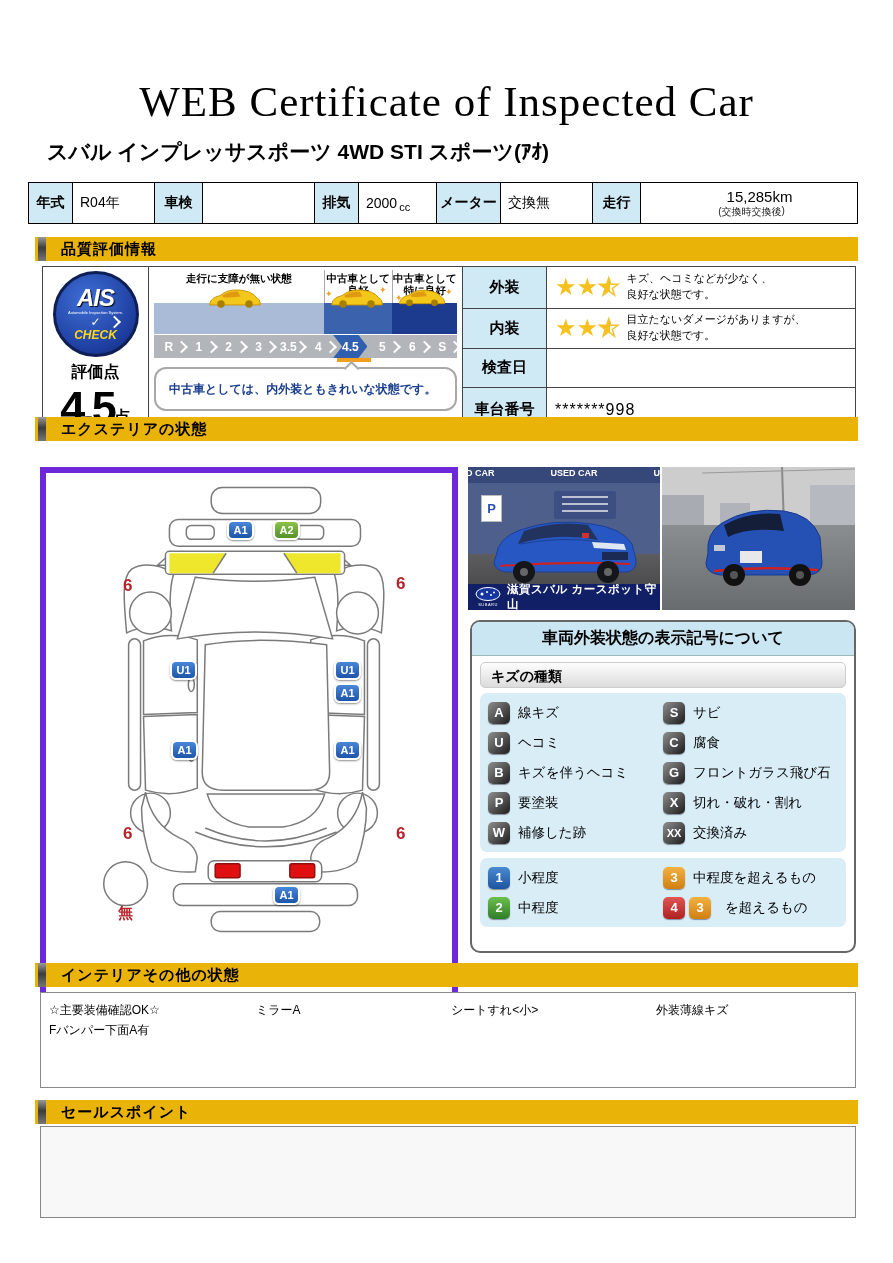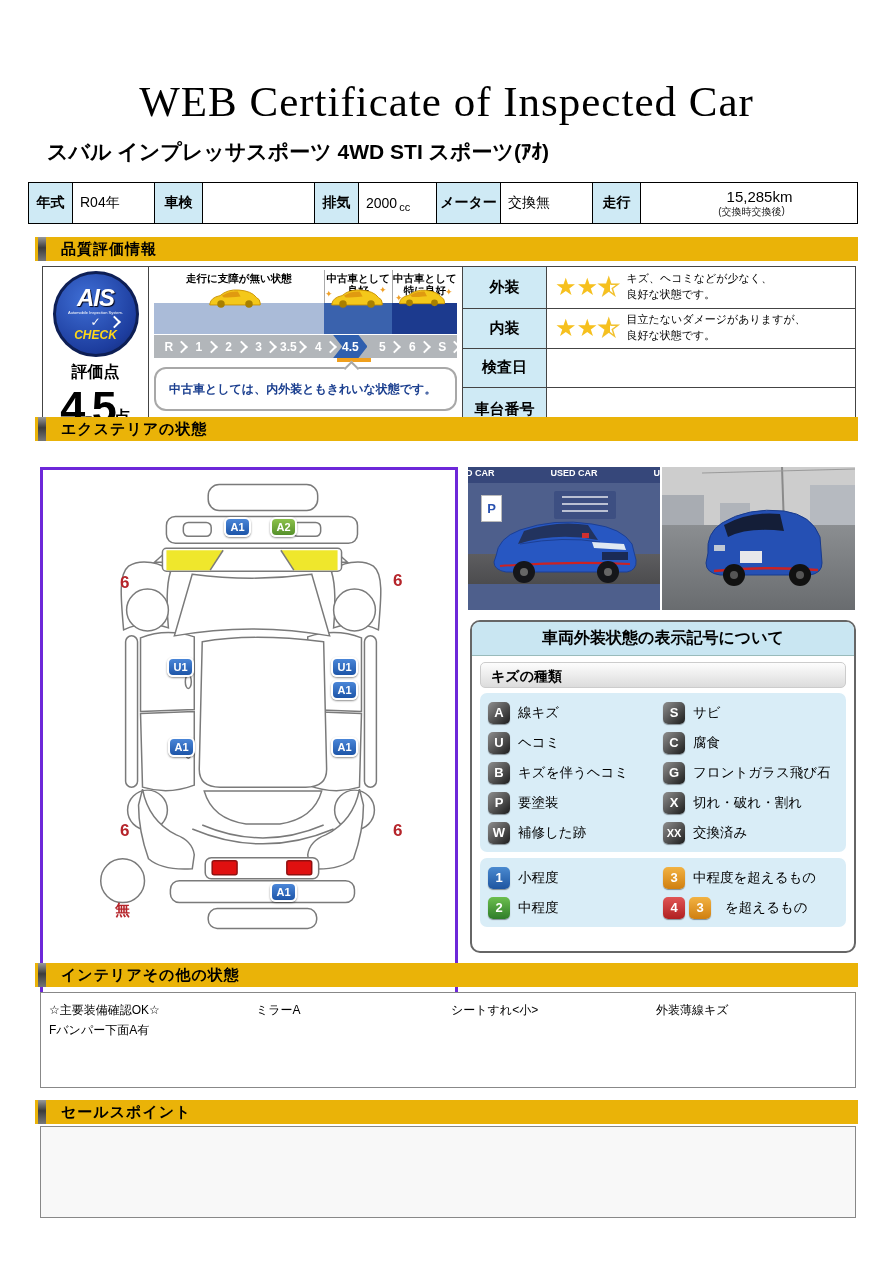--- a/index.html
+++ b/index.html
@@ -80,21 +80,21 @@
   .stars{display:flex;margin-right:7px;}
   .star{font-size:24px;line-height:1;color:#f6c01e;position:relative;}
   .star.full::before{content:"★";}
   .star.half::before{content:"★";color:#fff;-webkit-text-stroke:1.4px #f2c230;}
   .star.half::after{content:"★";position:absolute;left:0;top:0;width:55%;overflow:hidden;color:#f6c01e;
      -webkit-text-stroke:0;}
   .rtext{font-size:11px;line-height:1.45;}
   .rbig{font-size:17px;}
   .rvin{font-size:16px;letter-spacing:1px;}
   
-  .diagram{position:absolute;top:467px;left:40px;width:418px;height:568px;border:3px solid #6d28d9;
+  .diagram{position:absolute;top:467px;left:40px;width:418px;height:568px;border:6px solid #6d28d9;
      box-sizing:border-box;background:#fff;}
   .mark{position:absolute;width:27px;height:20px;border:2px solid #fff;border-radius:6px;
      box-shadow:0 1px 2px rgba(0,0,0,.45);color:#fff;font-size:11px;font-weight:bold;
      display:flex;align-items:center;justify-content:center;box-sizing:border-box;
      background:linear-gradient(180deg,#4a86d8,#1d55a8);}
   .mark.green{background:linear-gradient(180deg,#8cc24a,#55902a);}
   .mk0{left:181px;top:47px}.mk1{left:227px;top:47px}.mk2{left:124px;top:187px}.mk3{left:288px;top:187px}
   .mk4{left:288px;top:210px}.mk5{left:125px;top:267px}.mk6{left:288px;top:267px}.mk7{left:227px;top:412px}
   .six{position:absolute;color:#b5242a;font-size:17px;font-weight:bold;}
   .six0{left:77px;top:103px}.six1{left:350px;top:101px}.six2{left:77px;top:351px}.six3{left:350px;top:351px}
@@ -278,20 +278,21 @@
             <span>目立たないダメージがありますが、</span><br>
             <span>良好な状態です。</span>
           </span>
         </div>
       </div>
       <div class="q-row r-h40">
         <div class="rlab">検査日</div>
       </div>
       <div class="q-row r-h43">
         <div class="rlab">車台番号</div>
+        <div class="rval rvin">*******998</div>
       </div>
     </div>
   </div>
 
   <div class="sec-header" style="top:417px">
     <span class="sec-bar"></span>
     <span class="sec-title">エクステリアの状態</span>
   </div>
 
   <div class="diagram">
@@ -376,20 +377,33 @@
       <path d="M36,40 Q80,32 116,38" stroke="#1c3f94" fill="none"></path>
       <polygon points="108,38 140,40 142,46 110,44" fill="#dfe8f2"></polygon>
       <rect x="118" y="48" width="26" height="8" fill="#1a2a55"></rect>
       <rect x="98" y="29" width="7" height="5" fill="#d03030"></rect>
       <path d="M16,62 Q80,57 146,60" stroke="#cc2222" stroke-width="2" fill="none"></path>
       <circle cx="40" cy="68" r="11" fill="#15161a"></circle>
         <circle cx="40" cy="68" r="4" fill="#666"></circle>
       <circle cx="124" cy="68" r="11" fill="#15161a"></circle>
         <circle cx="124" cy="68" r="4" fill="#666"></circle>
     </svg>
+    <div class="pl-banner">
+      <span class="pl-logo">
+        <svg width="26" height="15" viewBox="0 0 26 15">
+          <ellipse cx="13" cy="7" rx="12" ry="6.5" fill="#1536a0" stroke="#fff" stroke-width="1"></ellipse>
+          <circle cx="7" cy="7" r="1.5" fill="#fff"></circle>
+            <circle cx="12" cy="5" r="1" fill="#fff"></circle>
+          <circle cx="16" cy="8" r="1" fill="#fff"></circle>
+            <circle cx="19" cy="5.5" r="1" fill="#fff"></circle>
+        </svg>
+        <span class="pl-brand">SUBARU</span>
+      </span>
+      <span class="pl-dealer">滋賀スバル カースポット守山</span>
+    </div>
   </div>
 
   <div class="photo photo-right">
     <svg width="193" height="60" viewBox="0 0 193 60" style="position:absolute;top:0;left:0">
       <rect x="0" y="28" width="42" height="32" fill="#a8acb2"></rect>
       <rect x="148" y="18" width="45" height="42" fill="#b6bac0"></rect>
       <rect x="58" y="36" width="30" height="24" fill="#b0b4ba"></rect>
       <line x1="120" y1="0" x2="122" y2="60" stroke="#8a8a8a" stroke-width="2"></line>
       <line x1="40" y1="6" x2="193" y2="2" stroke="#9a9a9a" stroke-width="1"></line>
     </svg>

